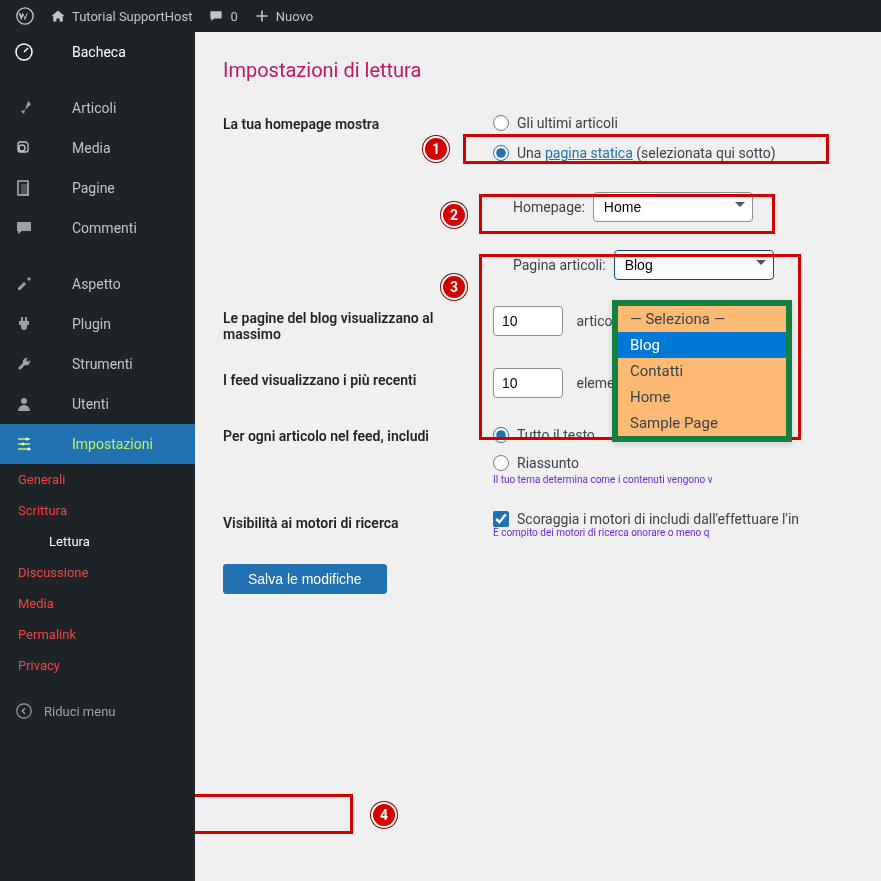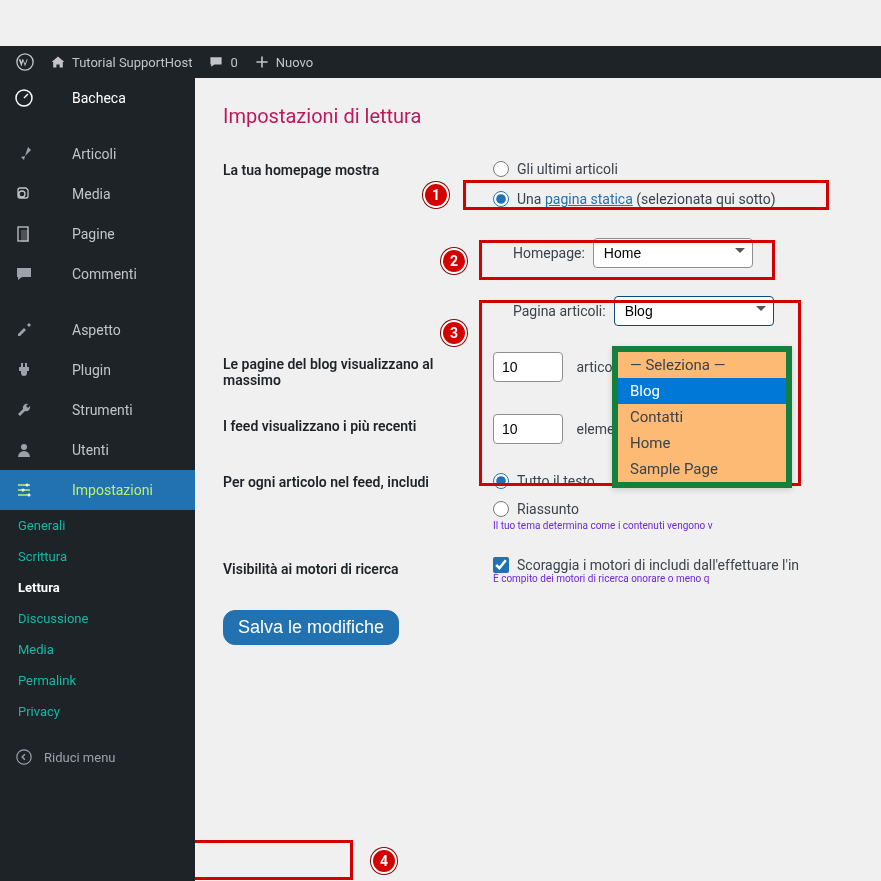--- a/index.html
+++ b/index.html
@@ -1,37 +1,37 @@
 <!DOCTYPE html>
 <html><head>
 <meta charset="utf-8">
 <style>
   * { box-sizing: border-box; margin: 0; padding: 0; }
   body { font-family: -apple-system, BlinkMacSystemFont, "Segoe UI", Roboto, sans-serif; font-size: 13px; color: #3c434a; background: #f0f0f1; width: 881px; height: 881px; overflow: hidden; }
 
   
-  .adminbar { height: 32px; background: #1d2327; color: #c3c4c7; display: flex; align-items: center; padding: 0 8px; margin-top: 46px; }
+  .adminbar { height: 32px; background: #1d2327; color: #c3c4c7; display: flex; align-items: center; padding: 0 8px; }
   .adminbar .ab-item { display: flex; align-items: center; gap: 6px; padding: 0 8px; height: 32px; }
   .adminbar .ab-item span.icon { font-size: 16px; display: inline-flex; }
   .adminbar .ab-item span.label { font-size: 13px; }
 
   
   .wrap { display: flex; height: calc(881px - 32px); }
   .sidebar { width: 195px; background: #1d2327; color: #c3c4c7; }
   .menu-item { display: flex; align-items: center; gap: 10px; padding: 10px 14px; cursor: pointer; position: relative; }
   .menu-item .icon { width: 20px; height: 20px; display: inline-flex; align-items: center; justify-content: center; fill: #9ca2a7; }
   .menu-item .label { font-size: 14px; margin-left: 28px; }
   .menu-item.top { color: #fff; }
   .menu-item.active { background: #2271b1; color: #bef264; }
   .menu-item.active .icon { fill: #fff; }
   .menu-item.active::after { content:""; position:absolute; right:-8px; top:50%; transform:translateY(-50%); border:8px solid transparent; border-right-color:#f0f0f1; }
   .menu-sep { height: 16px; }
   .submenu { background:#1d2327; }
-  .submenu .sub { padding: 8px 14px 8px 18px; color:#14b8a6; cursor:pointer; font-size:13px;}
-  .submenu .sub.current { color:#fff; font-weight:700; }
+  .submenu .sub { padding: 8px 14px 8px 18px; color:#ef4444; cursor:pointer; font-size:13px;}
+  .submenu .sub.current { color:#fff; font-weight:400;margin-left:31px; }
   .collapse-btn { display:flex; align-items:center; gap:10px; padding:12px 14px; color:#9ca2a7; margin-top:8px; }
   .collapse-btn .icon { width:20px;height:20px;fill:#9ca2a7;display:inline-flex;align-items:center;justify-content:center;}
 
   
   .content { flex:1; padding: 26px 28px; background:#f0f0f1; overflow:hidden; position:relative; }
   h1 { font-size: 20px; font-weight: 400; color:#be185d; margin-bottom: 30px; }
   .form-row { display:flex; align-items: flex-start; margin-bottom: 26px; }
   .form-row .th { width: 270px; font-weight:600; color:#1d2327; padding-top:4px; font-size:14px; }
   .form-row .td { flex:1; font-size:14px; }
 
@@ -42,21 +42,21 @@
   .select-row { display:flex; align-items:center; gap:8px; margin-top:18px; }
   select, .select { padding:1px 24px 1px 10px; border:1px solid #8c8f94; background:#fff; border-radius:4px; font-size:14px; height:30px; min-width:160px; appearance:none; -webkit-appearance:none; position:relative; }
   .select-wrap { position:relative; display:inline-block; }
   .select-wrap::after { content:""; position:absolute; right:8px; top:50%; transform:translateY(-50%); border:5px solid transparent; border-top-color:#555; pointer-events:none;}
   input.num { width:70px; padding:0 8px; border:1px solid #8c8f94; background:#fff; border-radius:4px; height:30px; font-size:14px; }
   .inline-label { margin-left:10px; font-size:14px; }
   .checkbox-line { display:flex; align-items:center; gap:8px; }
   input[type=checkbox] { width:16px;height:16px; accent-color:#2271b1; }
   .desc { color:#6d28d9; margin-top:0; font-size:10px; }
 
-  .button-primary { background:#2271b1; border:1px solid #2271b1; color:#fff; padding:6px 14px; border-radius:12px; font-size:18px; cursor:pointer; }
+  .button-primary { background:#2271b1; border:1px solid #2271b1; color:#fff; padding:6px 24px; border-radius:3px; font-size:14px; cursor:pointer; }
 
   
   .dropdown-open { position:absolute; z-index:50; background:#fdba74; border:6px solid #15803d; box-shadow: 0 2px 6px rgba(0,0,0,0.15); min-width:180px; }
   .dropdown-open .opt { padding:4px 12px; font-size:15px; cursor:pointer; }
   .dropdown-open .opt.selected { background:#0078d7; color:#fff; }
 
   
   .anno-box { position:absolute; border:3px solid #d40000; pointer-events:none; }
   .anno-badge { position:absolute; width:26px;height:26px; border-radius:50%; background:#d40000; border:2px solid #fff; box-shadow:0 0 0 1px #8b0000; color:#fff; font-weight:700; font-size:14px; display:flex; align-items:center; justify-content:center; pointer-events:none; }
 </style>

